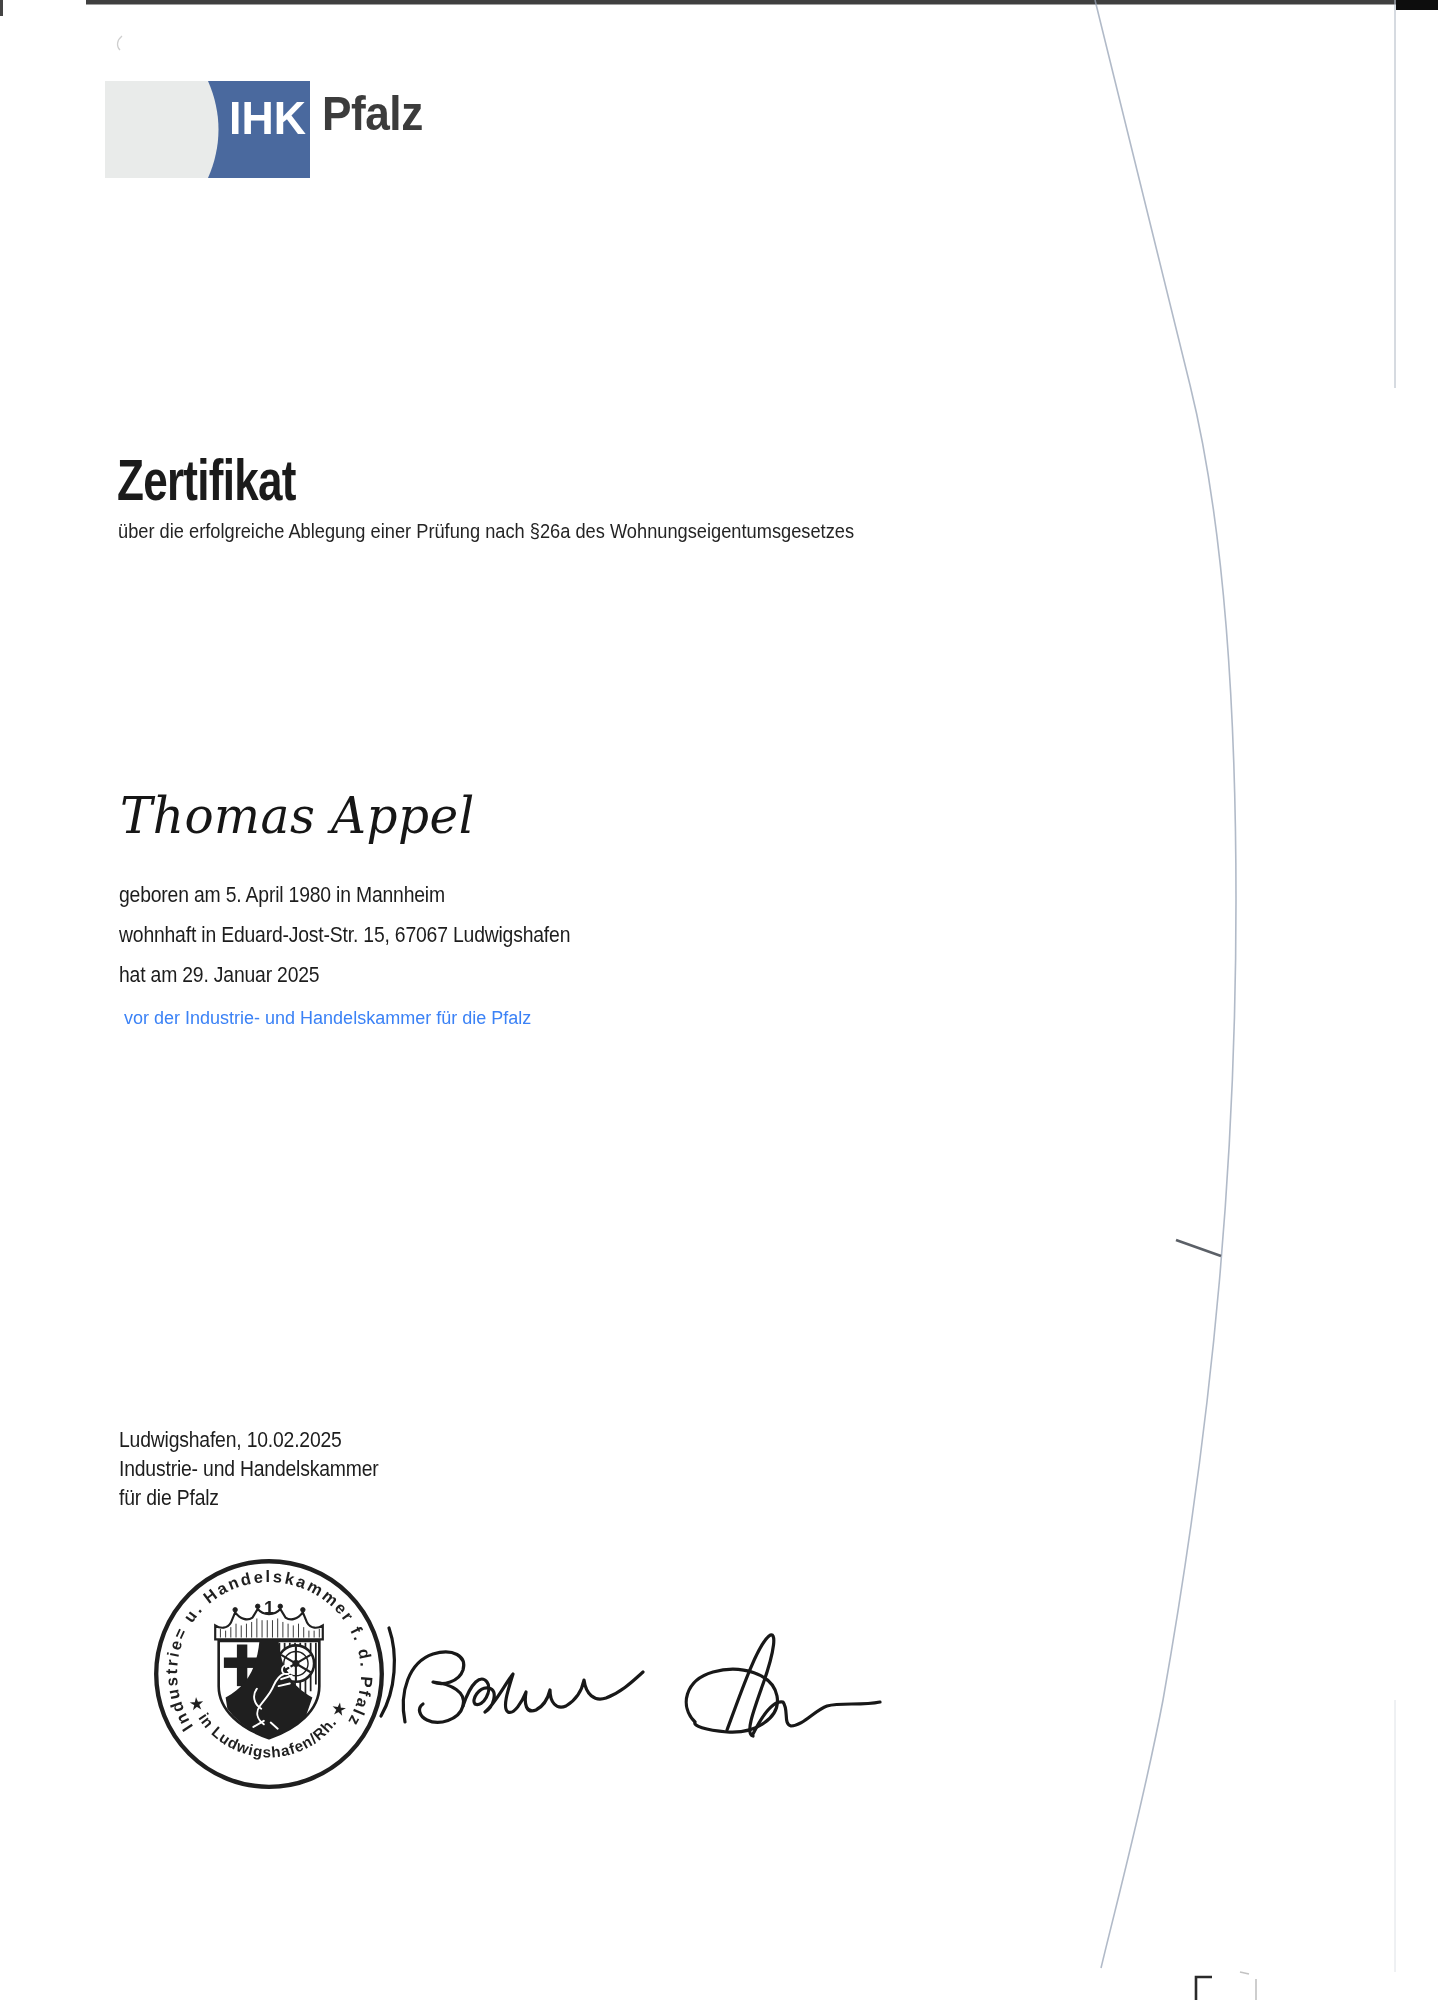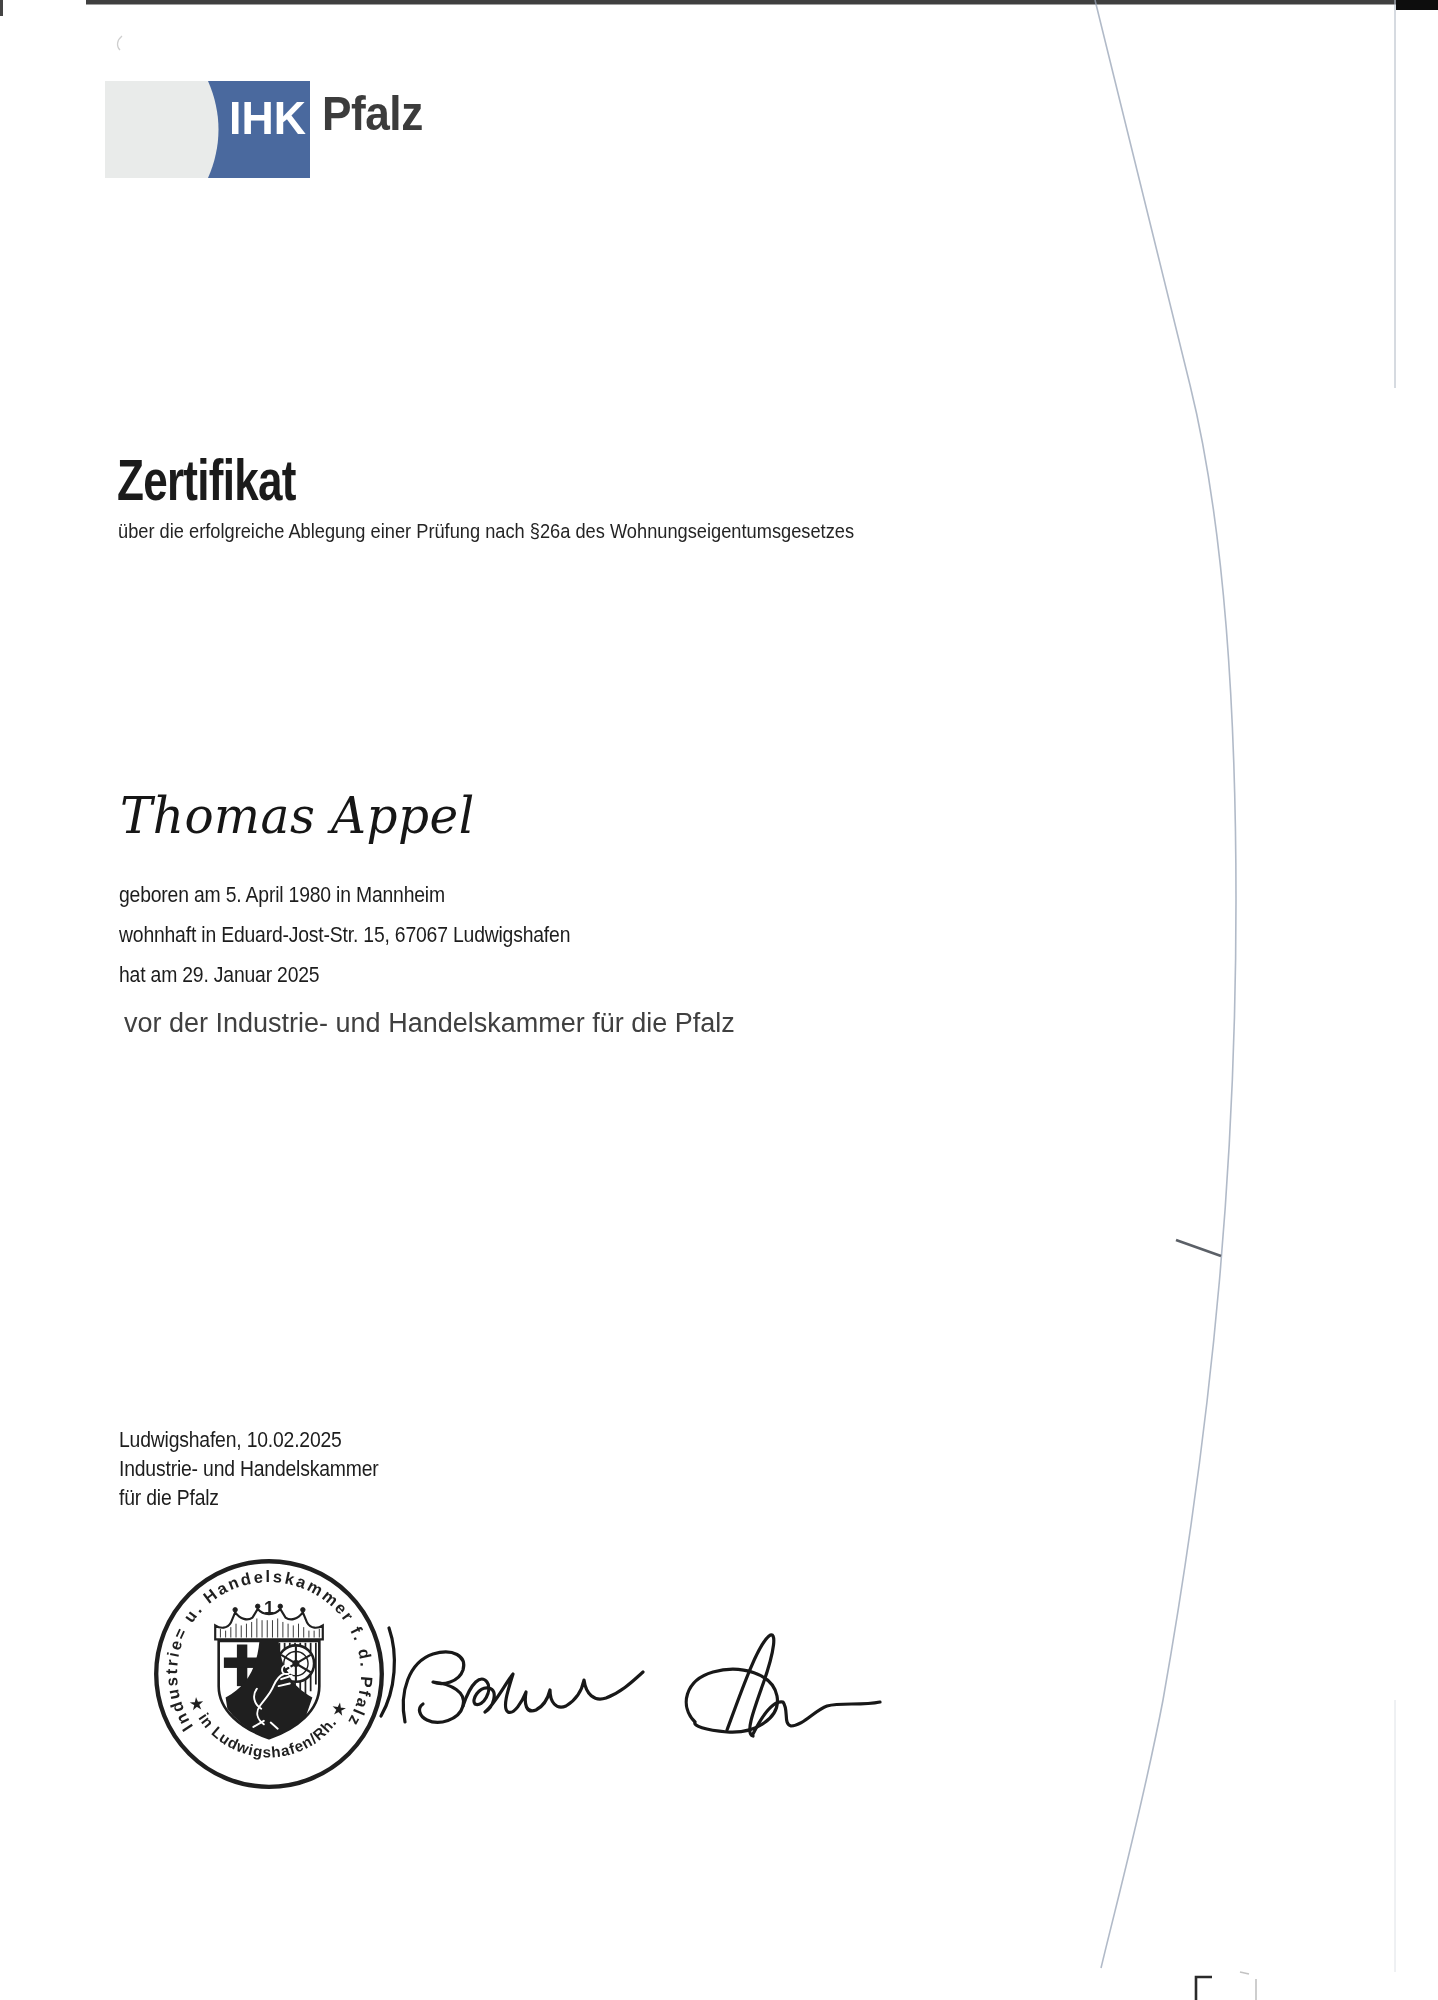--- a/index.html
+++ b/index.html
@@ -29,21 +29,21 @@
   .subtitle{left:118px;top:519px;font-size:20.5px;color:#242424;transform:scaleX(.89);transform-origin:0 0;}
   .name{
     left:120px;top:786px;font-size:51px;color:#161616;
     font-family:"DejaVu Serif",serif;font-style:italic;
     transform:scaleX(.95);transform-origin:0 0;letter-spacing:.5px;
   }
   .dline{font-size:21.5px;color:#1d1d1d;}
   .born{left:119px;top:883px;}
   .address{left:119px;top:923px;}
   .examdate{left:119px;top:963px;}
-  .stmt{font-size:27px;color:#404040;letter-spacing:0;}
+  .stmt{font-size:18px;color:#3b82f6;letter-spacing:0;}
   .stmt1{left:124px;top:1008px;}
   .stmt2{left:124px;top:1053px;}
   .issue1{left:119px;top:1428px;}
   .issue2{left:119px;top:1457px;}
   .issue3{left:119px;top:1486px;}
   
   .overlay{position:absolute;left:0;top:0;pointer-events:none;}
   .seal-svg{position:absolute;left:151px;top:1556px;}
   .sig-svg{position:absolute;left:375px;top:1622px;}
   .seal-ring-text{font-family:"Liberation Sans",sans-serif;font-weight:bold;}

